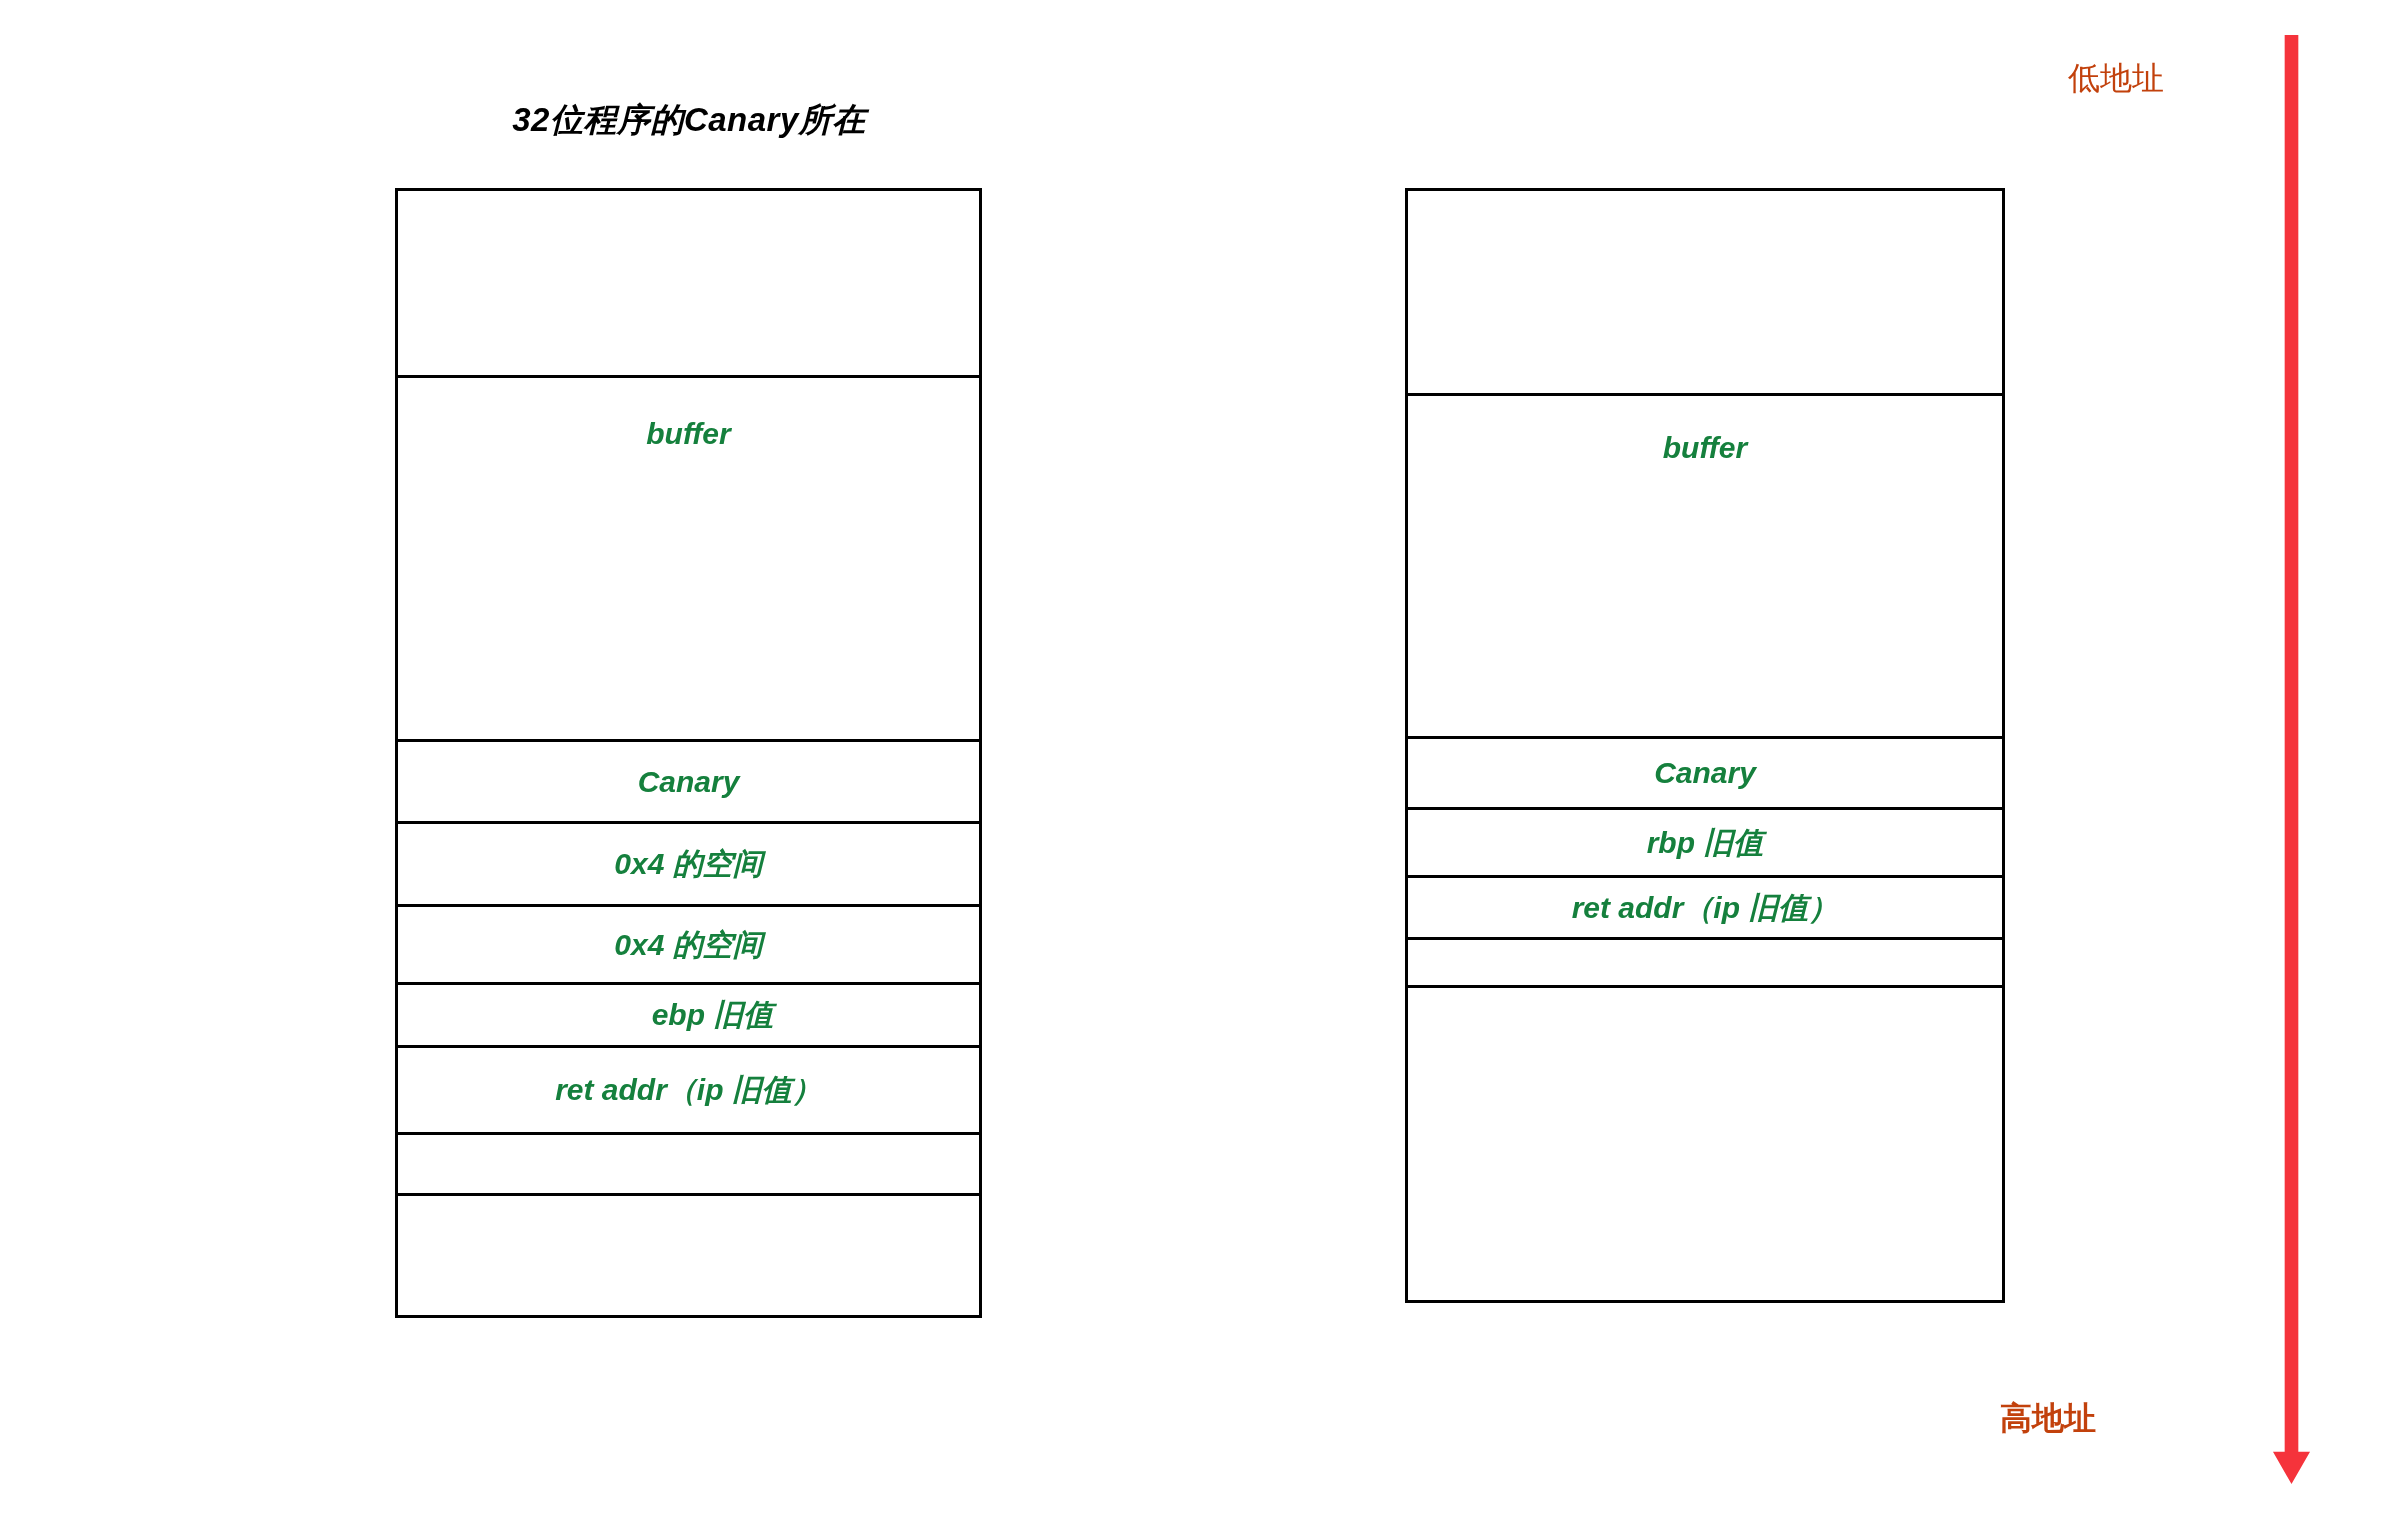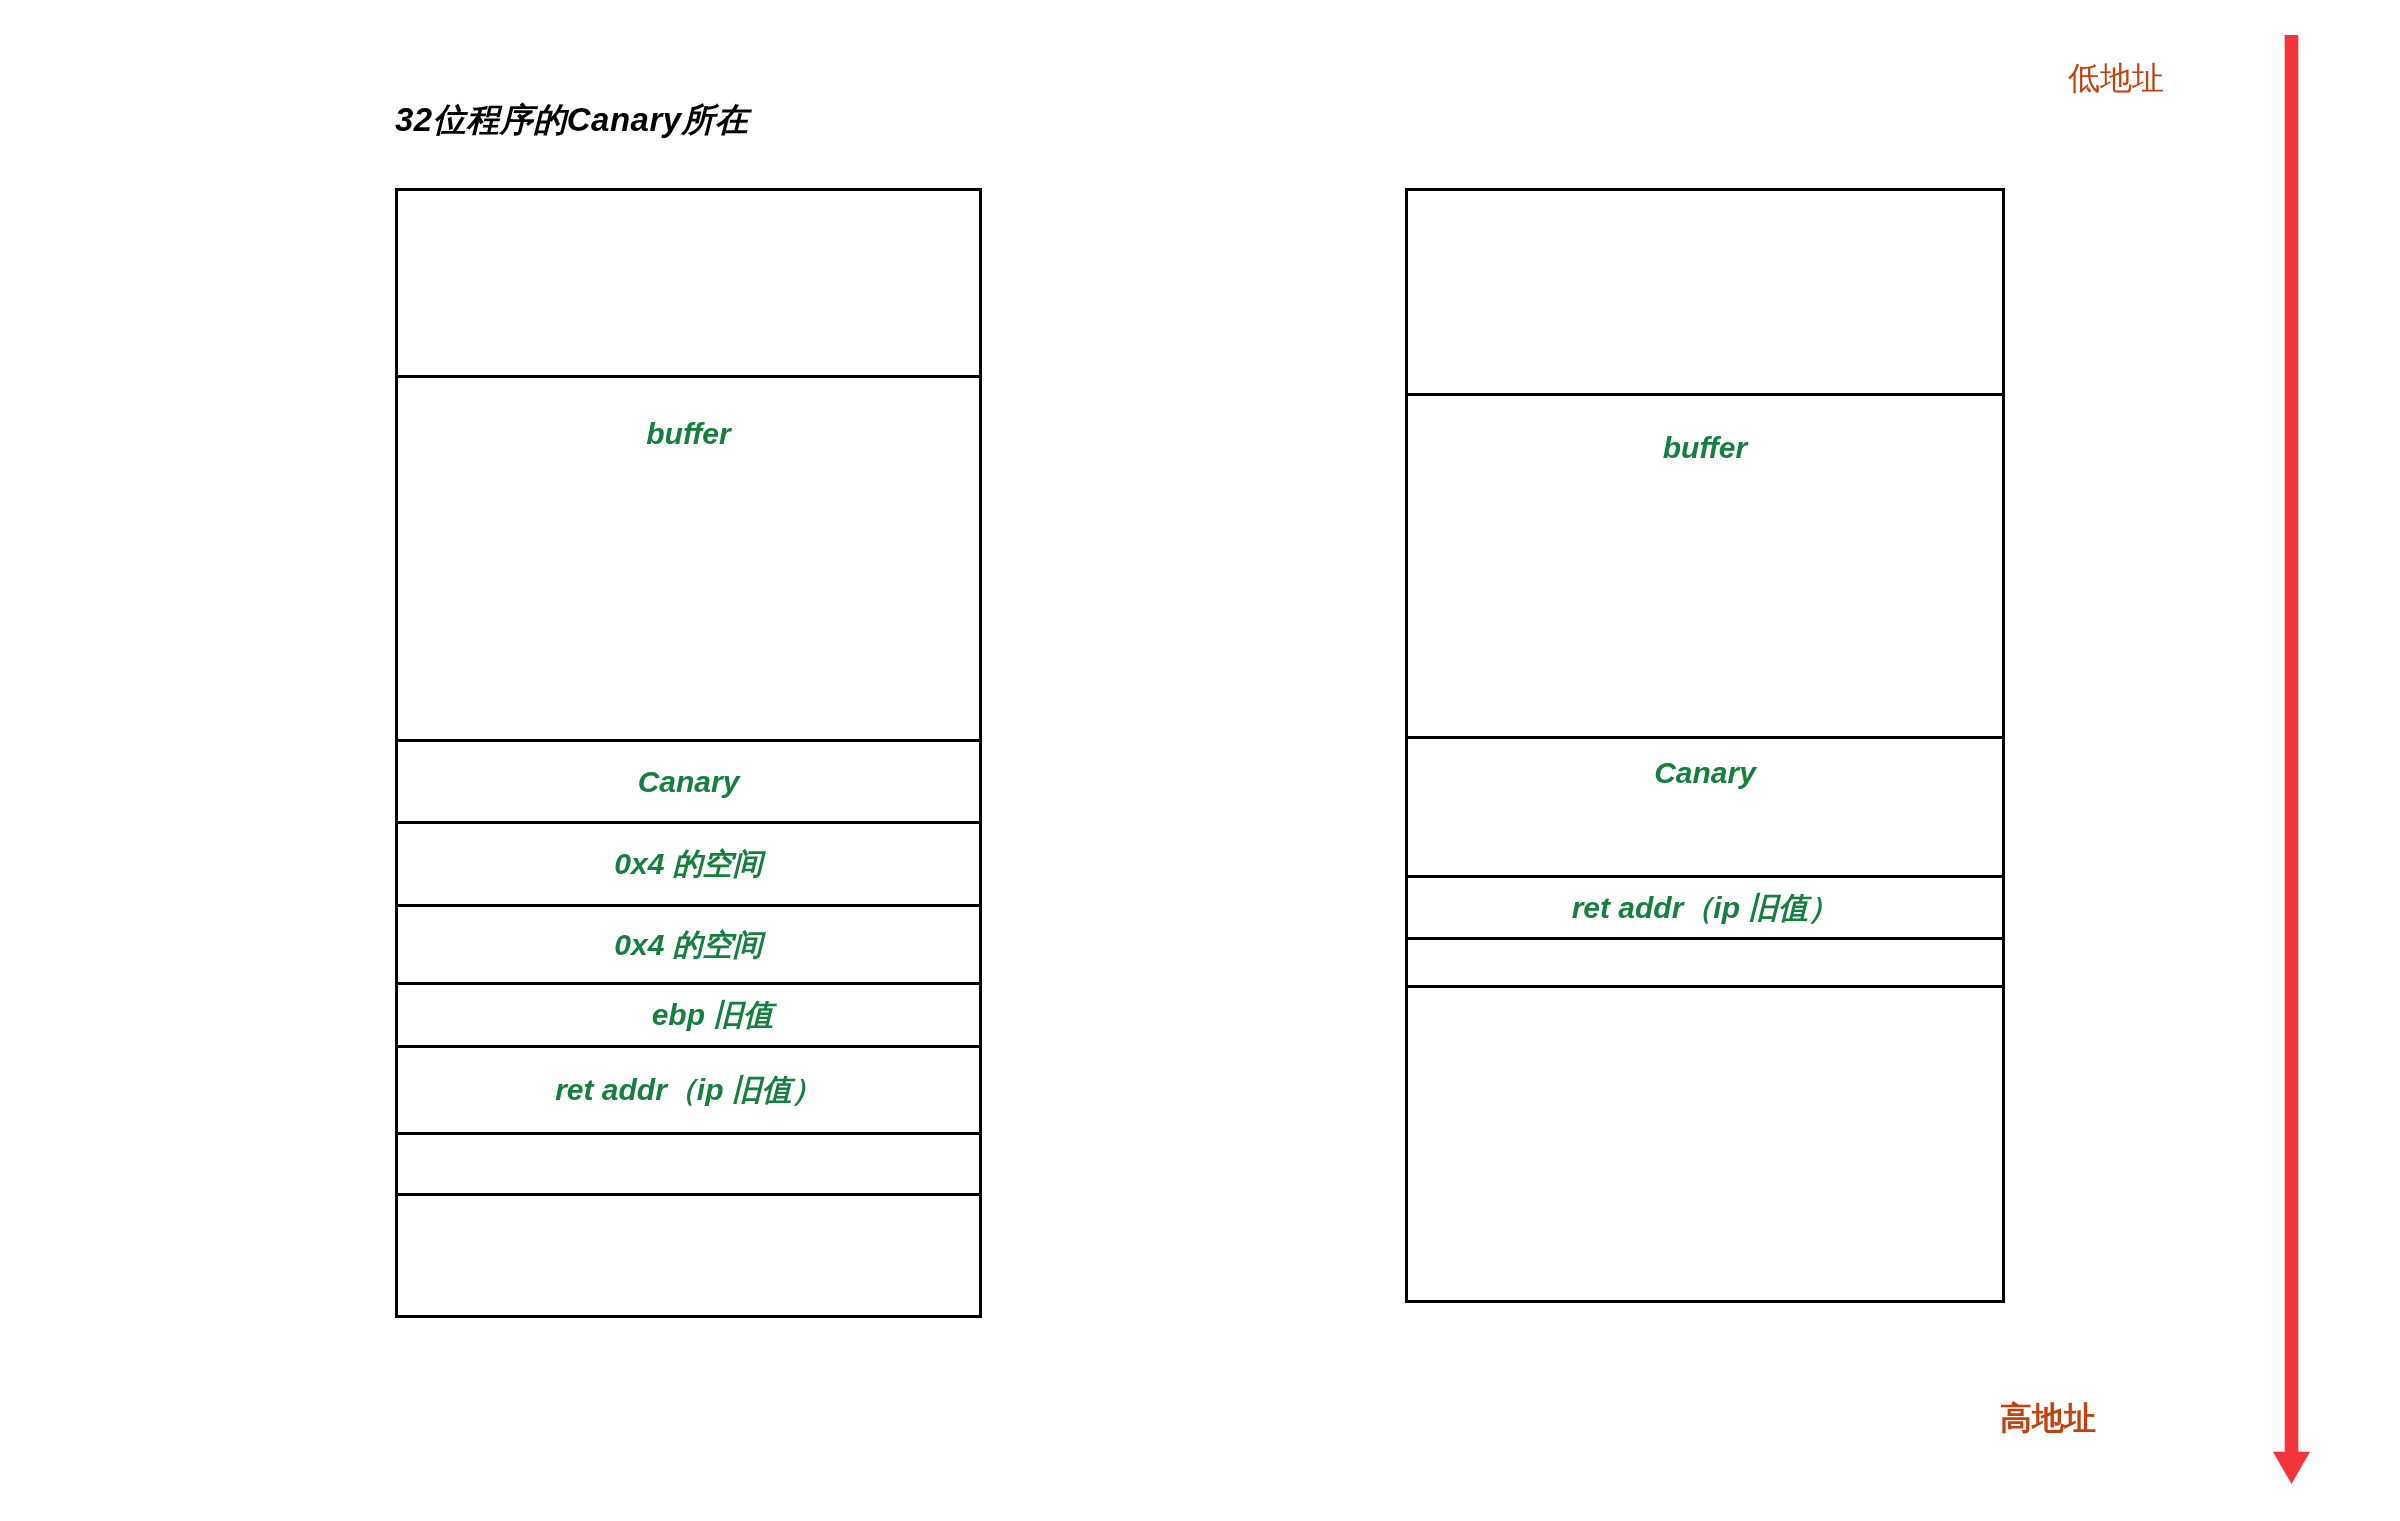--- a/index.html
+++ b/index.html
@@ -27,21 +27,21 @@
     font-weight: bold;
     font-style: italic;
     color: #000000;
     white-space: nowrap;
     letter-spacing: 0.5px;
   }
   #title-32 {
     left: 395px;
     top: 98px;
     width: 588px;
-    text-align: left;
+    text-align: center;
     font-size: 33px;
   }
   #title-64 {
     left: 1405px;
     top: 116px;
     width: 600px;
     text-align: center;
     font-size: 32px;
   }
 
@@ -154,20 +154,23 @@
     <div class="cell" style="top:0px;height:202px;"></div>
 
     <div class="cell cell-divider" style="top:202px;height:343px;align-items:flex-start;padding-top:37px;">
       <span class="cell-label">buffer</span>
     </div>
 
     <div class="cell cell-divider" style="top:545px;height:71px;align-items:center;">
       <span class="cell-label">Canary</span>
     </div>
 
+    <div class="cell cell-divider" style="top:616px;height:69px;align-items:center;">
+      <span class="cell-label">rbp  旧值</span>
+    </div>
 
     <div class="cell cell-divider" style="top:684px;height:62px;align-items:center;">
       <span class="cell-label">ret addr（ip 旧值）</span>
     </div>
 
     <div class="cell cell-divider" style="top:746px;height:48px;"></div>
 
     <div class="cell cell-divider" style="top:794px;height:321px;"></div>
   </div>
 

